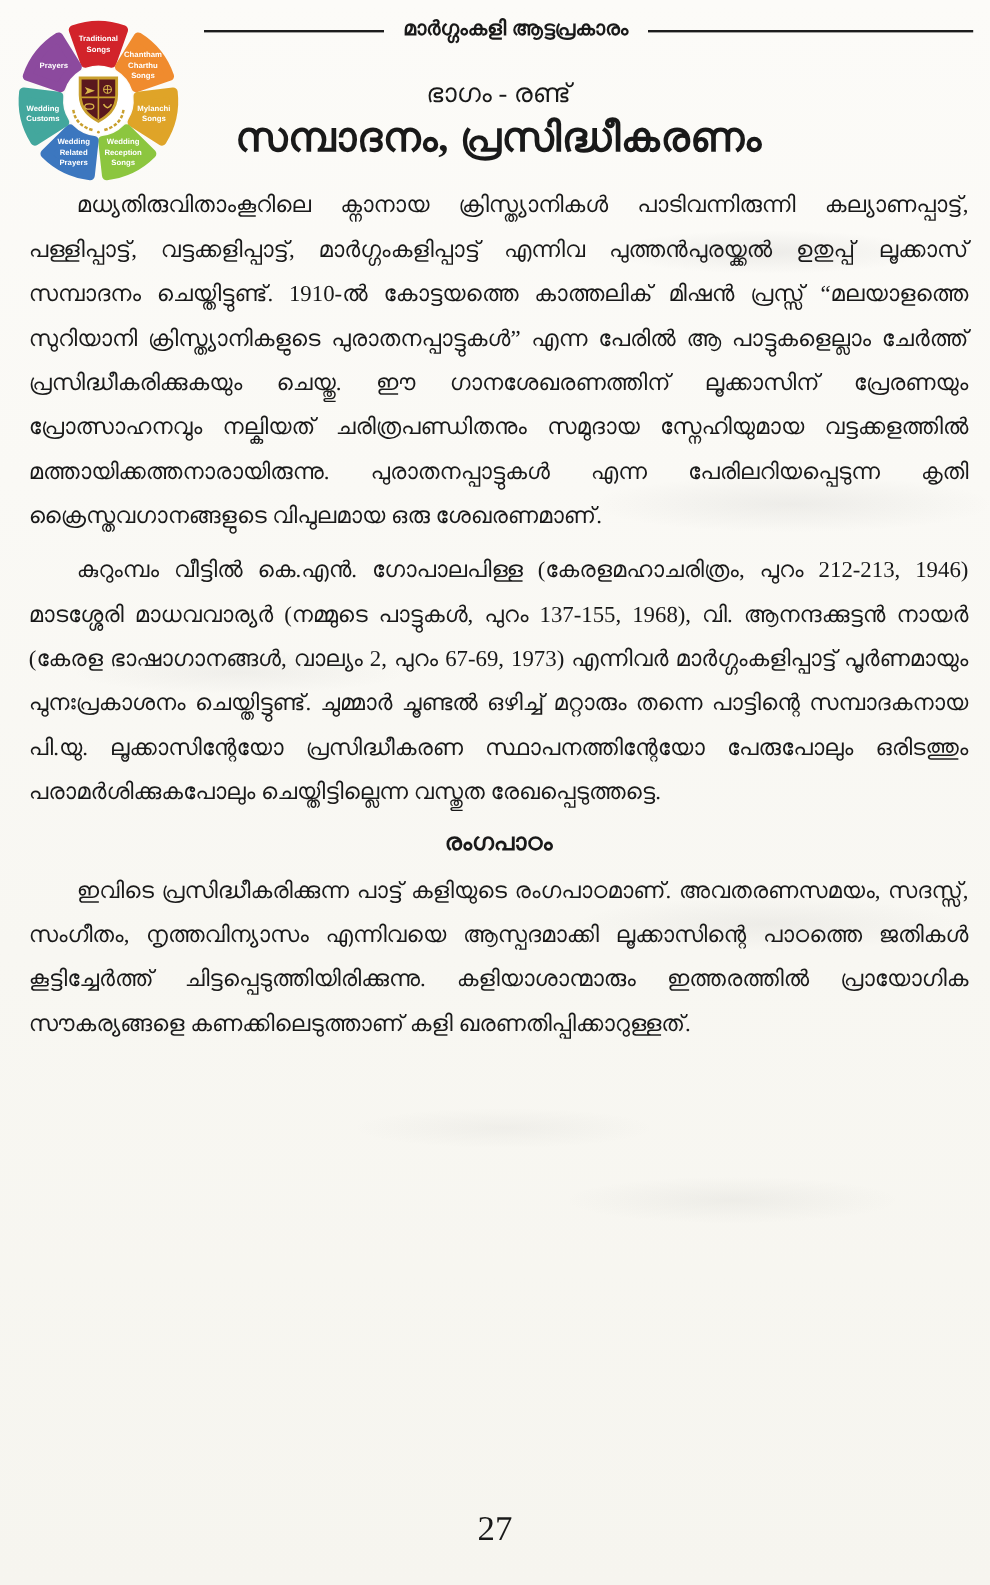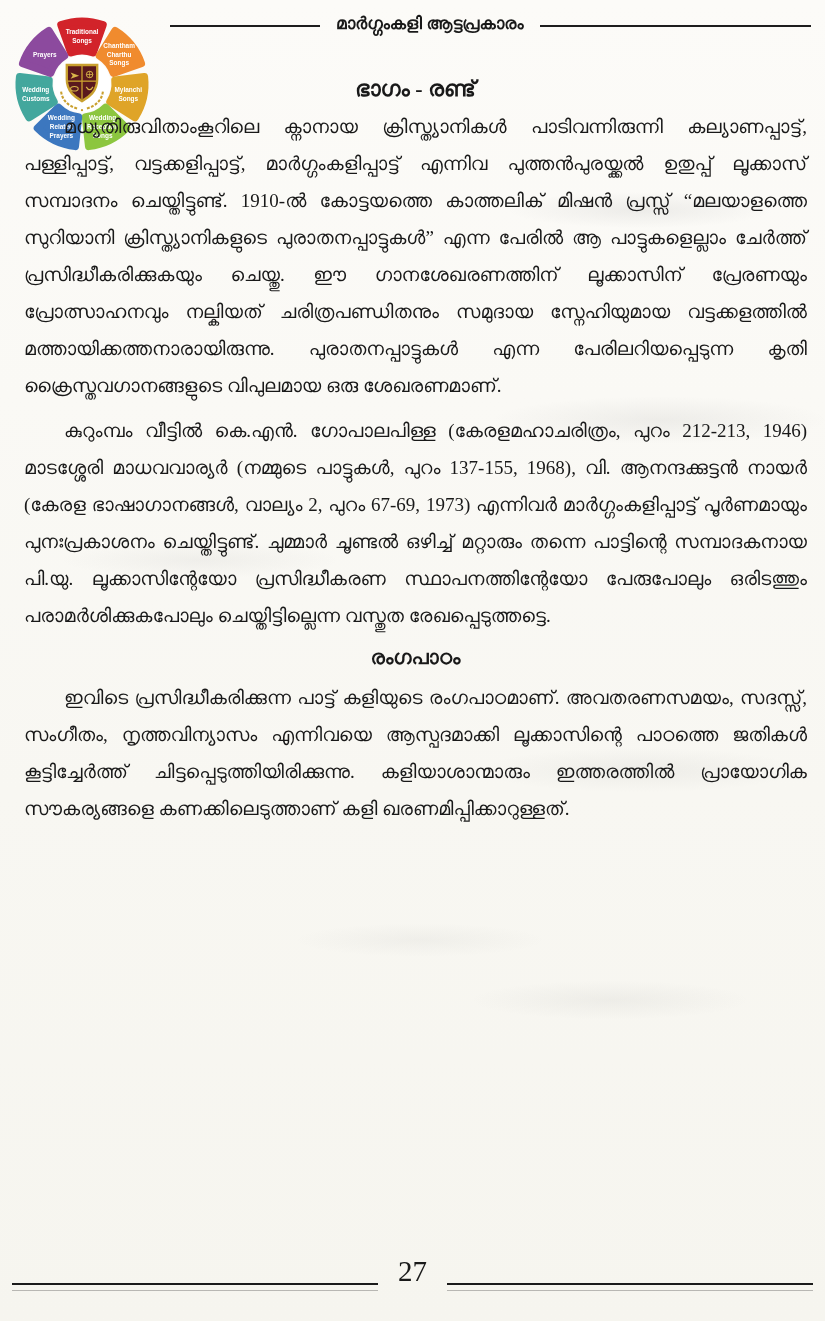--- a/index.html
+++ b/index.html
@@ -30,33 +30,33 @@
   .hline{border-top:2.2px solid #1d1d1d;height:0;}
   .hline.left{flex:0 0 150px;}
   .hline.right{flex:1;}
   .header-title{
     margin:0 16px;font-size:17px;font-weight:700;white-space:nowrap;
     font-family:"Liberation Sans","DejaVu Sans",sans-serif;
     transform:translateY(-2px);
   }
   .logo{position:absolute;top:8px;left:5px;width:154px;height:152px;}
   .content{position:absolute;top:64px;left:24px;right:18px;}
-  .part-heading{font-size:22px;font-weight:700;text-align:center;margin:12px 0 6px;}
+  .part-heading{font-size:22px;font-weight:400;text-align:center;margin:1px 0 6px;}
   .subtitle-heading{font-size:25px;font-weight:700;text-align:center;margin:0 0 12px;}
   .main-title{font-size:34px;font-weight:800;text-align:center;margin:0 0 18px;letter-spacing:.5px;}
   .section-title{font-size:20px;font-weight:700;text-align:center;margin:12px 0 10px;}
   .para{
     font-size:19px;line-height:37px;text-align:justify;
     margin:0 0 8px;text-indent:40px;
   }
   .list-para{margin-top:6px;text-indent:64px;}
   .list-num{margin-right:30px;}
   .footer-row{
     position:absolute;top:1258px;left:12px;right:12px;
-    display:flex;align-items:flex-end;
+    display:flex;align-items:center;flex-direction:column;
   }
   .frule{flex:1;height:5px;border-top:2.2px solid #1b1b1b;border-bottom:1px solid rgba(70,70,70,.35);}
   .page-number{margin:0 20px;font-size:29px;transform:translateY(-3px);}
 </style>
 </head>
 <body>
 
 <div class="page">
   <div class="bleed"></div>
 
@@ -97,27 +97,28 @@
         <path d="M84.5,83 q3.5,6 7,0" fill="none" stroke="#d9b64a" stroke-width="1.3"></path>
         <path d="M58,88 q2,14 18,18" fill="none" stroke="#c9a02f" stroke-width="2.2" stroke-dasharray="3 1.6"></path>
         <path d="M102,88 q-2,14 -18,18" fill="none" stroke="#c9a02f" stroke-width="2.2" stroke-dasharray="3 1.6"></path>
         <circle cx="80" cy="107.5" r="1.2" fill="#c9a02f"></circle>
       </g>
     </svg>
   </div>
 
   <div class="content">
     <div class="part-heading">ഭാഗം - രണ്ട്</div>
+    <div class="main-title">സമ്പാദനം, പ്രസിദ്ധീകരണം</div>
 
     <p class="para">മധ്യതിരുവിതാംകൂറിലെ ക്നാനായ ക്രിസ്ത്യാനികൾ പാടിവന്നിരുന്നി കല്യാണപ്പാട്ട്, പള്ളിപ്പാട്ട്, വട്ടക്കളിപ്പാട്ട്, മാർഗ്ഗംകളിപ്പാട്ട് എന്നിവ പുത്തൻപുരയ്ക്കൽ ഉതുപ്പ് ലൂക്കാസ് സമ്പാദനം ചെയ്തിട്ടുണ്ട്. 1910-ൽ കോട്ടയത്തെ കാത്തലിക് മിഷൻ പ്രസ്സ് “മലയാളത്തെ സുറിയാനി ക്രിസ്ത്യാനികളുടെ പുരാതനപ്പാട്ടുകൾ” എന്ന പേരിൽ ആ പാട്ടുകളെല്ലാം ചേർത്ത് പ്രസിദ്ധീകരിക്കുകയും ചെയ്തു. ഈ ഗാനശേഖരണത്തിന് ലൂക്കാസിന് പ്രേരണയും പ്രോത്സാഹനവും നല്കിയത് ചരിത്രപണ്ഡിതനും സമുദായ സ്നേഹിയുമായ വട്ടക്കളത്തിൽ മത്തായിക്കത്തനാരായിരുന്നു. പുരാതനപ്പാട്ടുകൾ എന്ന പേരിലറിയപ്പെടുന്ന കൃതി ക്രൈസ്തവഗാനങ്ങളുടെ വിപുലമായ ഒരു ശേഖരണമാണ്.</p>
     <p class="para">കുറുംമ്പം വീട്ടിൽ കെ.എൻ. ഗോപാലപിള്ള (കേരളമഹാചരിത്രം, പുറം 212-213, 1946) മാടശ്ശേരി മാധവവാര്യർ (നമ്മുടെ പാട്ടുകൾ, പുറം 137-155, 1968), വി. ആനന്ദക്കുട്ടൻ നായർ (കേരള ഭാഷാഗാനങ്ങൾ, വാല്യം 2, പുറം 67-69, 1973) എന്നിവർ മാർഗ്ഗംകളിപ്പാട്ട് പൂർണമായും പുനഃപ്രകാശനം ചെയ്തിട്ടുണ്ട്. ചുമ്മാർ ചൂണ്ടൽ ഒഴിച്ച് മറ്റാരും തന്നെ പാട്ടിന്റെ സമ്പാദകനായ പി.യു. ലൂക്കാസിന്റേയോ പ്രസിദ്ധീകരണ സ്ഥാപനത്തിന്റേയോ പേരുപോലും ഒരിടത്തും പരാമർശിക്കുകപോലും ചെയ്തിട്ടില്ലെന്ന വസ്തുത രേഖപ്പെടുത്തട്ടെ.</p>
 
     <div class="section-title">രംഗപാഠം</div>
 
-    <p class="para">ഇവിടെ പ്രസിദ്ധീകരിക്കുന്ന പാട്ട് കളിയുടെ രംഗപാഠമാണ്. അവതരണസമയം, സദസ്സ്, സംഗീതം, നൃത്തവിന്യാസം എന്നിവയെ ആസ്പദമാക്കി ലൂക്കാസിന്റെ പാഠത്തെ ജതികൾ കൂട്ടിച്ചേർത്ത് ചിട്ടപ്പെടുത്തിയിരിക്കുന്നു. കളിയാശാന്മാരും ഇത്തരത്തിൽ പ്രായോഗിക സൗകര്യങ്ങളെ കണക്കിലെടുത്താണ് കളി ഖരണമിപ്പിക്കാറുള്ളത്.</p>
+    <p class="para">ഇവിടെ പ്രസിദ്ധീകരിക്കുന്ന പാട്ട് കളിയുടെ രംഗപാഠമാണ്. അവതരണസമയം, സദസ്സ്, സംഗീതം, നൃത്തവിന്യാസം എന്നിവയെ ആസ്പദമാക്കി ലൂക്കാസിന്റെ പാഠത്തെ ജതികൾ കൂട്ടിച്ചേർത്ത് ചിട്ടപ്പെടുത്തിയിരിക്കുന്നു. കളിയാശാന്മാരും ഇത്തരത്തിൽ പ്രായോഗിക സൗകര്യങ്ങളെ കണക്കിലെടുത്താണ് കളി ഖരണതിപ്പിക്കാറുള്ളത്.</p>
 
   </div>
 
   <div class="footer-row">
     <div class="frule"></div>
     <div class="page-number">27</div>
     <div class="frule"></div>
   </div>
 </div>
 

